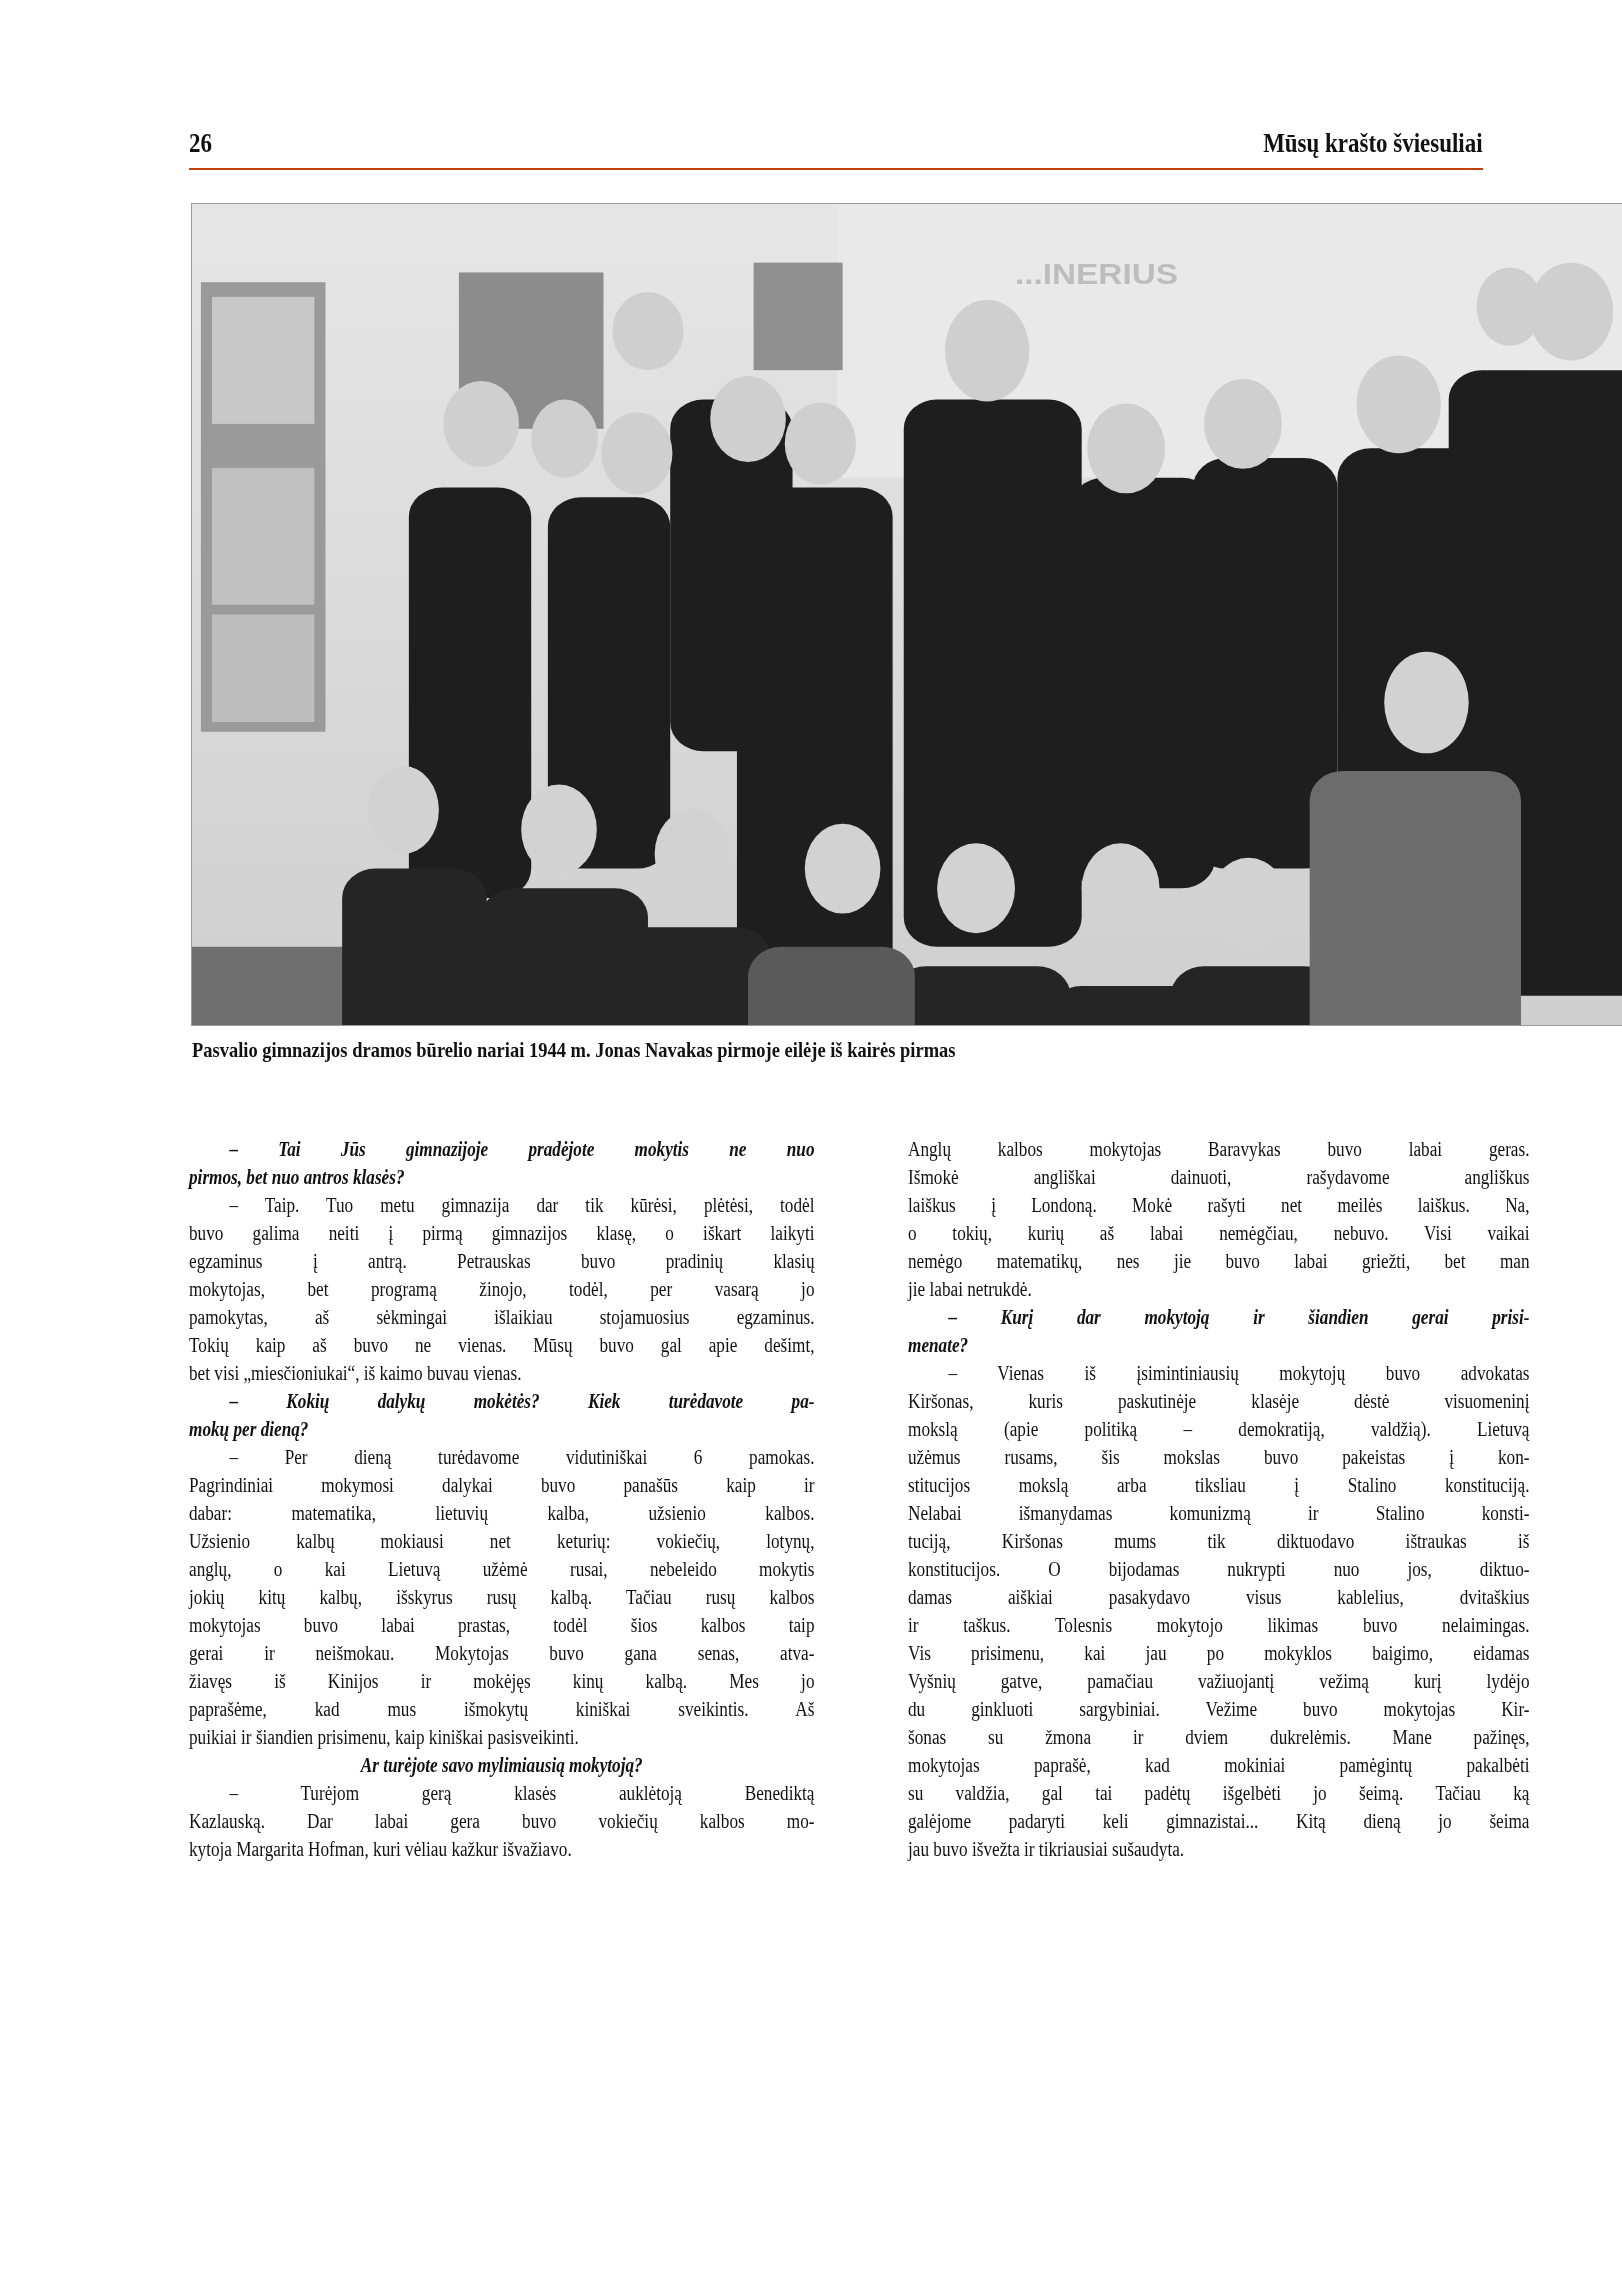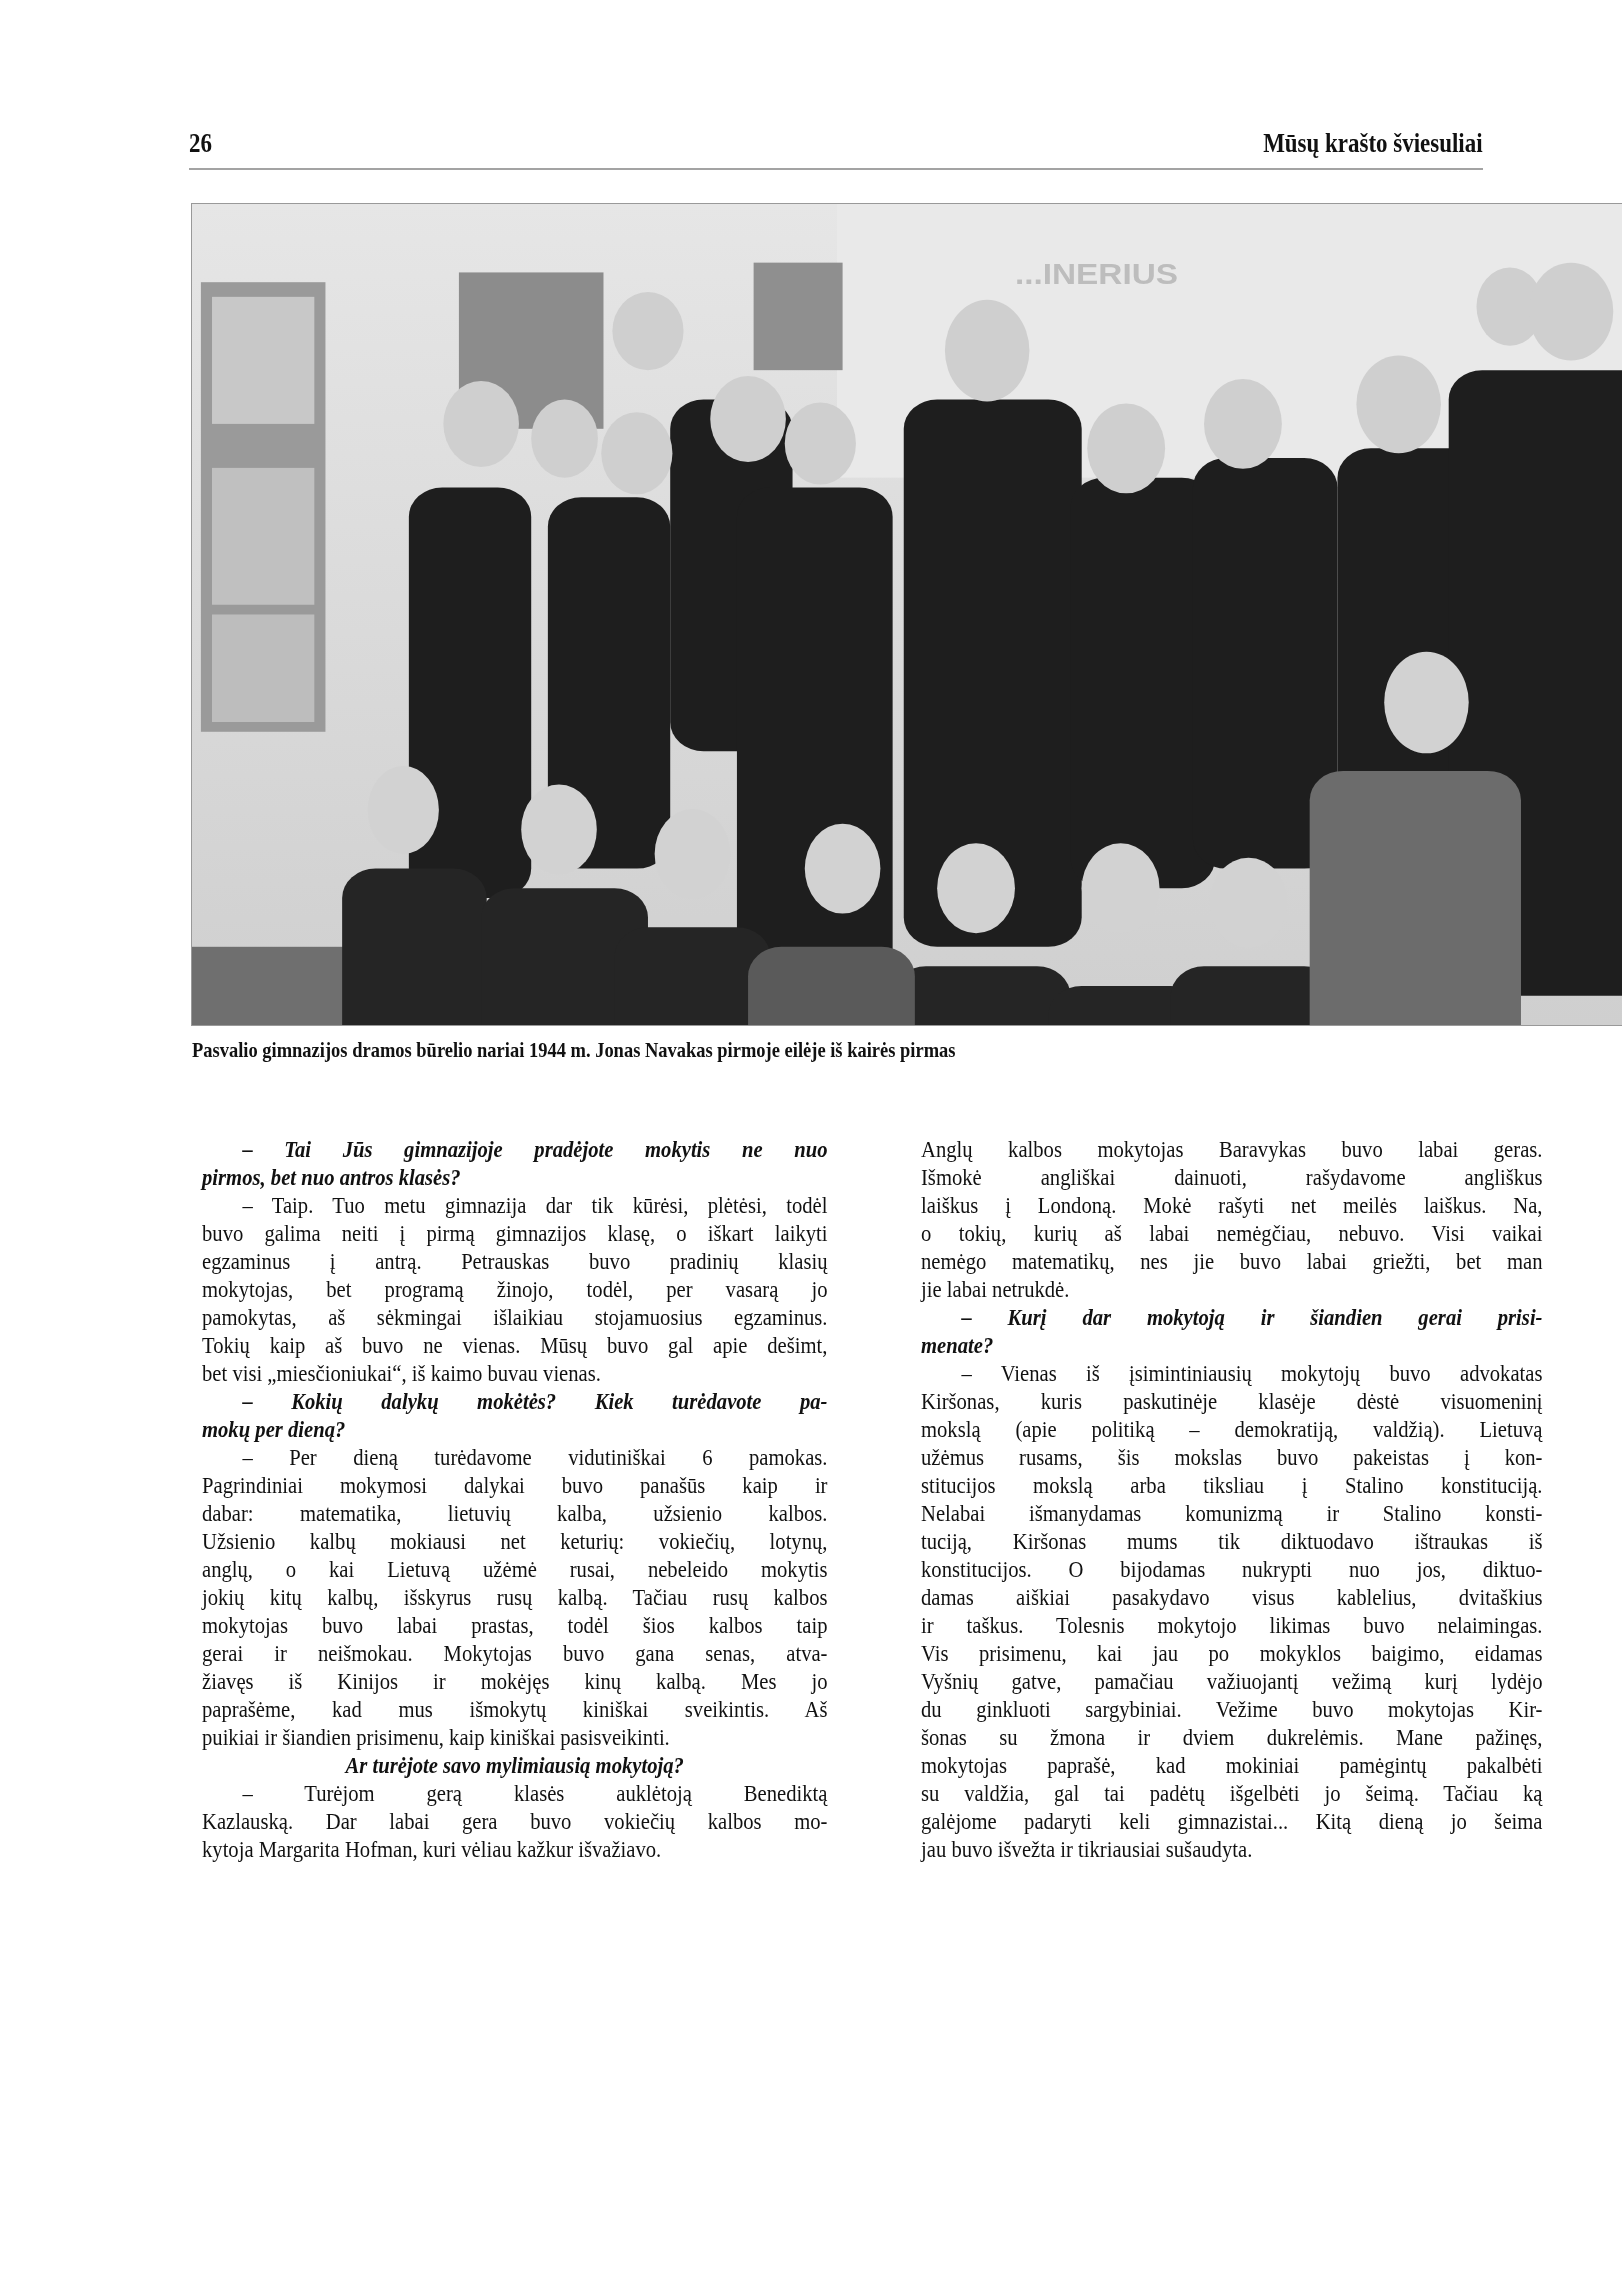--- a/index.html
+++ b/index.html
@@ -2,21 +2,21 @@
 <html><head>
 <meta charset="utf-8">
 <style>
   html, body { margin: 0; padding: 0; background: #ffffff; }
   body {
     width: 1622px; height: 2293px; position: relative; overflow: hidden;
     font-family: "Liberation Serif", "DejaVu Serif", serif; color: #111;
   }
   .header {
     position: absolute; left: 189px; top: 125px; width: 1294px; height: 43px;
-    border-bottom: 2px solid #a3a3a3;
+    border-bottom: 2px solid #c2410c;
   }
   .page-number {
     position: absolute; left: 0; top: 2px;
     font-family: "Liberation Serif", serif; font-weight: bold; font-size: 28px;
     transform: scaleX(0.82); transform-origin: left top;
   }
   .running-title {
     position: absolute; right: 0; top: 2px;
     font-family: "Liberation Serif", serif; font-weight: bold; font-size: 28px;
     transform: scaleX(0.82); transform-origin: right top; white-space: nowrap;
@@ -27,21 +27,21 @@
     background: #d9d9d9;
   }
   .photo svg { display: block; width: 100%; height: 100%; }
   .caption {
     position: absolute; left: 192px; top: 1037px; white-space: nowrap;
     font-family: "Liberation Serif", serif; font-weight: bold; font-size: 22px;
     transform: scaleX(0.84); transform-origin: left top;
   }
   .col {
     position: absolute; top: 1135px; width: 627px;
-    font-family: "Liberation Serif", serif; font-size: 24px; line-height: 28px; margin-left: 13px;
+    font-family: "Liberation Serif", serif; font-size: 20px; line-height: 28px;
   }
   .col-left { left: 189px; }
   .col-right { left: 908px; width: 623px; }
   .line {
     display: block; white-space: nowrap; text-align: justify;
     text-align-last: justify; height: 28px;
     transform: scaleX(0.86); transform-origin: left top; width: 116%;
   }
   .line.last { text-align-last: left; }
   .line.indent { padding-left: 47px; box-sizing: border-box; }

